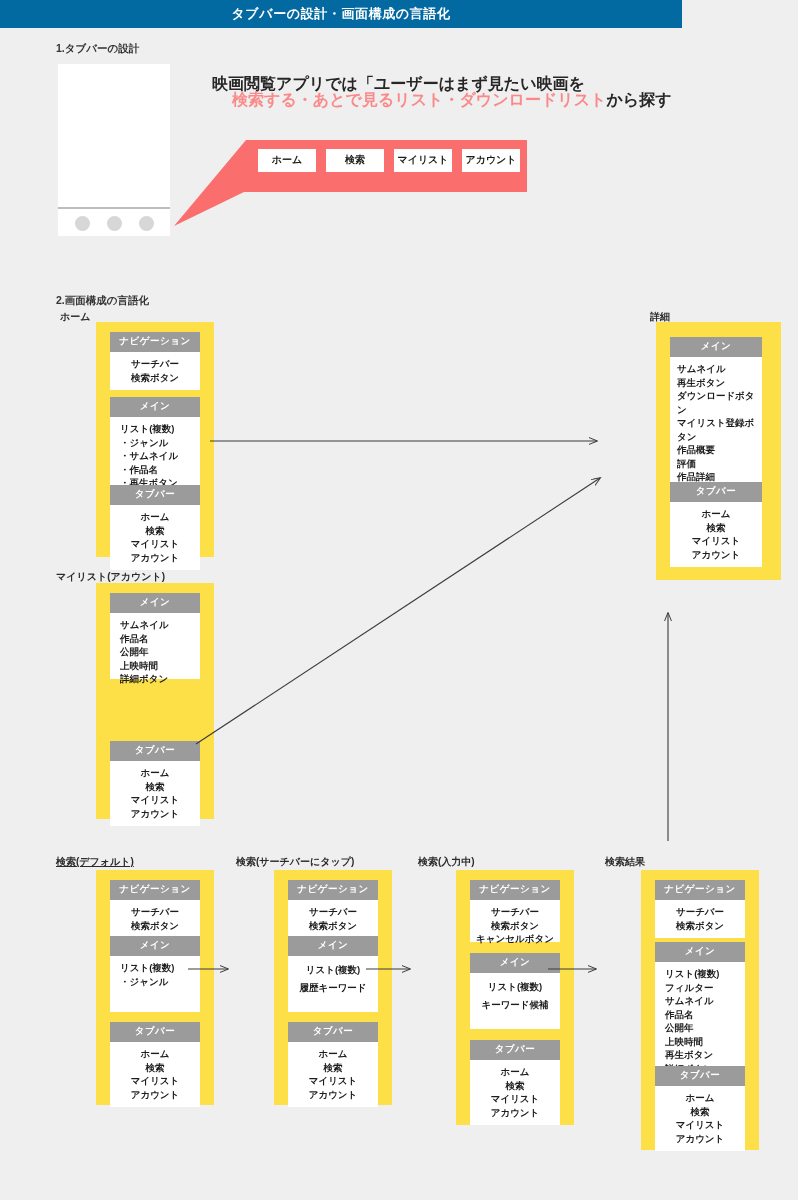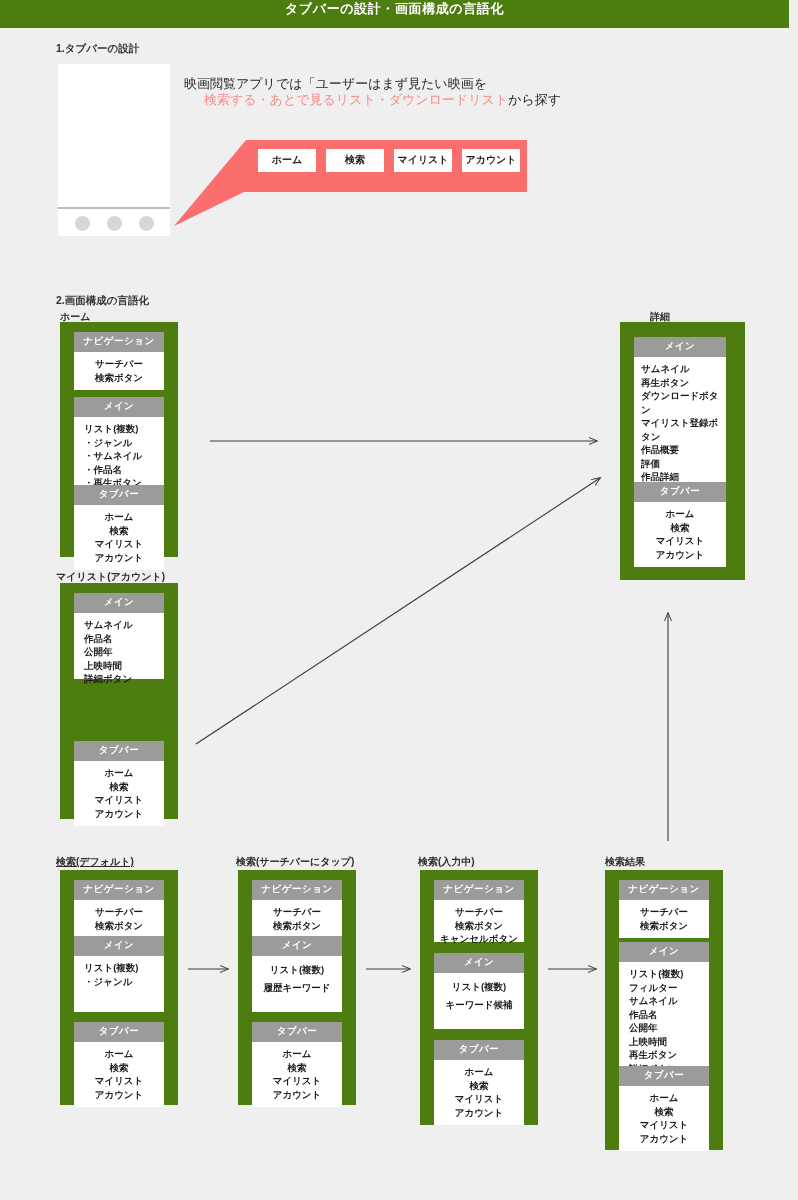--- a/index.html
+++ b/index.html
@@ -13,25 +13,25 @@
     font-family: "Liberation Sans", "DejaVu Sans", sans-serif;
     color: #222;
     overflow: hidden;
     position: relative;
   }
 
   
   .page-header {
     position: absolute;
     left: 0; top: 0;
-    width: 789px;
+    width: 682px;
     height: 28px;
-    background: #4d7c0f;
+    background: #0369a1;
     display: flex;
-    align-items: flex-start;
+    align-items: center;
     justify-content: center;
   }
   .page-header .title {
     color: #ffffff;
     font-size: 13px;
     font-weight: bold;
     letter-spacing: 0.6px;
   }
 
   
@@ -63,24 +63,24 @@
     padding: 0 8px;
   }
   .phone-dot {
     width: 15px; height: 15px;
     border-radius: 50%;
     background: #d7d7d7;
   }
 
   .intro-text {
     position: absolute;
-    left: 184px; top: 76px;
-    font-size: 13px;
+    left: 212px; top: 76px;
+    font-size: 16px;
     line-height: 16px;
-    font-weight: normal;
+    font-weight: bold;
     color: #262626;
     white-space: nowrap;
   }
   .intro-text .hl { color: #fa8a8a; margin-left: 20px; }
 
   
   .callout {
     position: absolute;
     left: 172px; top: 136px;
     width: 355px;
@@ -115,22 +115,23 @@
   .col-title {
     position: absolute;
     font-size: 10px;
     font-weight: bold;
     color: #2b2b2b;
     white-space: nowrap;
   }
 
   .screen-col {
     position: absolute;
-    background: #4d7c0f;
+    background: #fde047;
     box-sizing: border-box;
+    margin-left: 36px;
   }
 
   .block {
     position: absolute;
     background: #ffffff;
     box-sizing: border-box;
   }
   .block-head {
     background: #9b9b9b;
     color: #ffffff;

